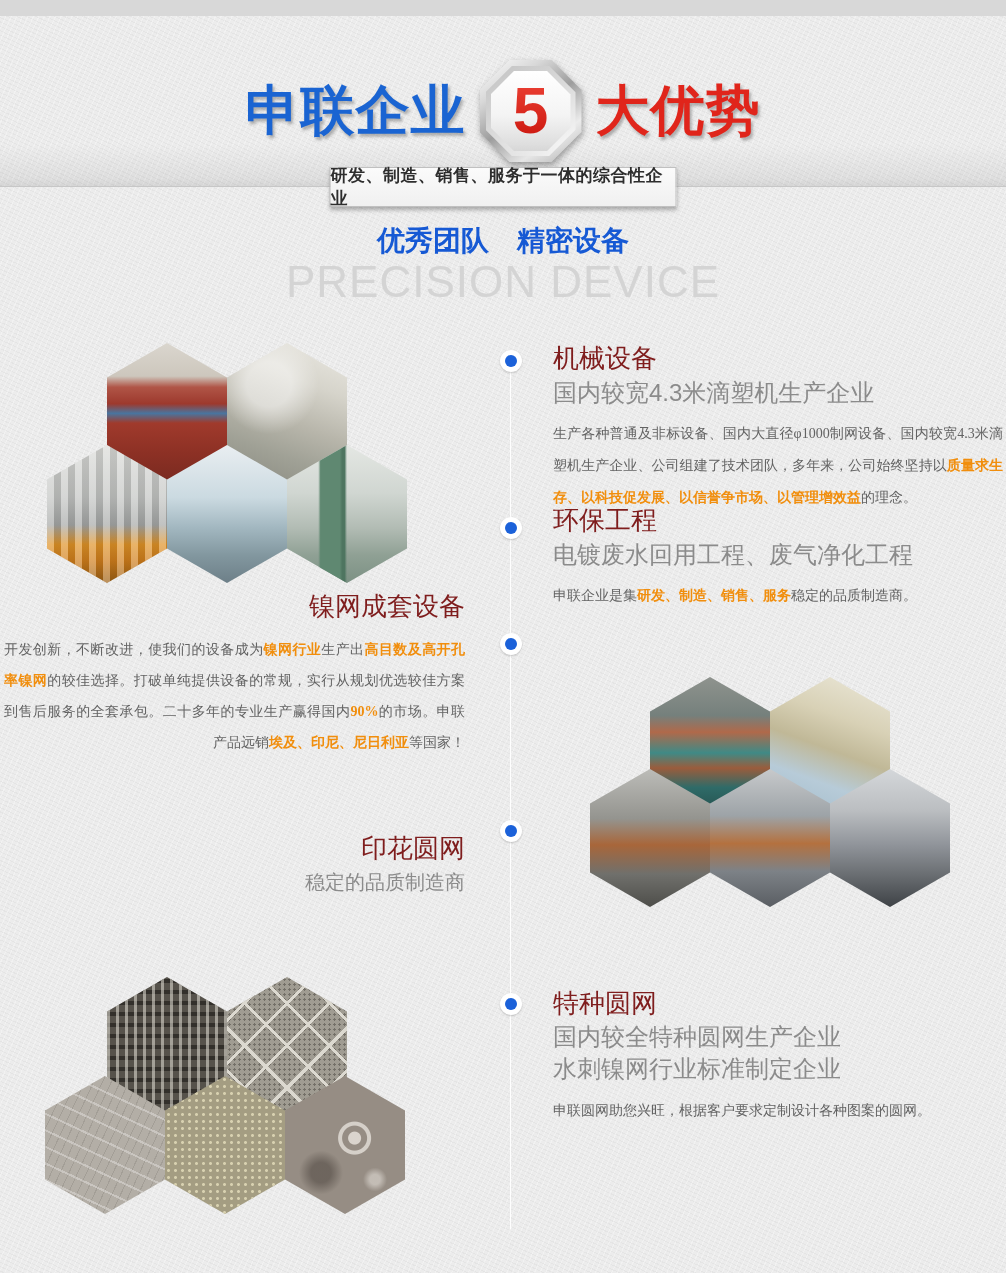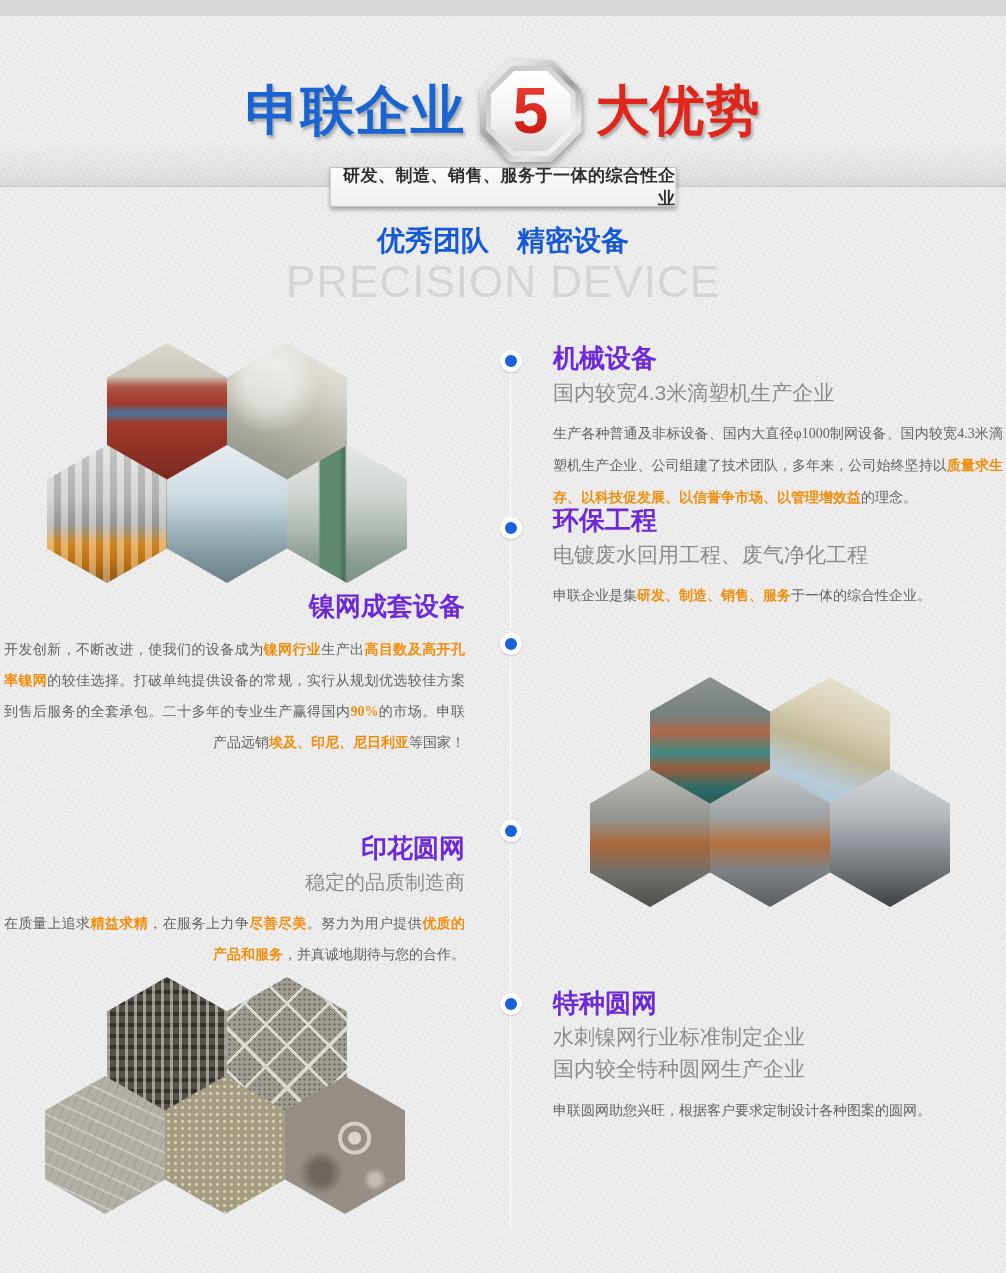--- a/index.html
+++ b/index.html
@@ -30,38 +30,38 @@
     -webkit-background-clip:text;background-clip:text;-webkit-text-fill-color:transparent;
     text-shadow:0 0 0 rgba(0,0,0,0);}
 
   .shade{position:absolute;top:128px;left:0;width:100%;height:43px;
     background:linear-gradient(180deg,rgba(0,0,0,0) 0%,rgba(0,0,0,.06) 80%,rgba(0,0,0,.10) 100%);}
   .rule{position:absolute;top:170px;left:0;width:100%;height:1px;background:#c7c7c7;}
   .banner{position:absolute;top:151px;left:50%;transform:translateX(-50%);
     width:347px;height:40px;display:flex;align-items:center;justify-content:center;
     background:linear-gradient(180deg,#fbfbfb,#f0f0f0);border:1px solid #c0c0c0;
     box-shadow:0 3px 4px rgba(0,0,0,.28);box-sizing:border-box;}
-  .banner span{font-size:17px;font-weight:700;color:#2e2e2e;letter-spacing:.5px;text-align:right;}
+  .banner span{font-size:17px;font-weight:700;color:#2e2e2e;letter-spacing:.5px;}
   .blue-sub{position:absolute;top:206px;left:0;width:100%;margin:0;text-align:center;
     font-size:28px;font-weight:800;color:#1659d4;}
   .watermark{position:absolute;top:241px;left:0;width:100%;text-align:center;
     font-size:44px;font-weight:400;color:#d4d4d4;letter-spacing:1px;}
 
   
   .vline{position:absolute;left:510px;top:345px;width:1px;height:868px;background:rgba(255,255,255,.95);}
   .bullet{position:absolute;width:22px;height:22px;border-radius:50%;background:#ffffff;
     box-shadow:0 1px 2px rgba(0,0,0,.18);display:flex;align-items:center;justify-content:center;}
   .bullet i{display:block;width:12px;height:12px;border-radius:50%;background:#1b61d9;}
   .b1{left:500px;top:334px;} .b2{left:500px;top:501px;} .b3{left:500px;top:617px;}
   .b4{left:500px;top:804px;} .b5{left:500px;top:977px;}
 
   
   .sec{position:absolute;}
-  .sec h3{margin:0;font-size:26px;font-weight:700;color:#6d28d9;line-height:32px;}
-  .sec .sub{font-size:21px;color:#8b8b8b;line-height:27px;margin-top:5px;}
+  .sec h3{margin:0;font-size:26px;font-weight:400;color:#7f1d1d;line-height:32px;}
+  .sec .sub{font-size:24px;color:#8b8b8b;line-height:27px;margin-top:5px;}
   .sec .para{margin:12px 0 0 0;font-size:14px;color:#636363;line-height:32px;text-align:justify;font-family:Liberation Serif, serif;}
   .sec .para .hl{color:#f18e0d;font-weight:700;}
   .sec.right{left:553px;width:450px;}
   .sec.left{left:4px;width:461px;text-align:right;}
   .sec.left .sub{font-size:20px;}
   .sec.left .para{text-align:justify;text-align-last:right;line-height:31px;}
   .s1{top:326px;} .s2{top:488px;} .s3{top:574px;} .s4{top:816px;} .s5{top:971px;}
   .s4 .para{line-height:33px;}
   .s5 .sub{line-height:28px;margin-top:4px;}
 
@@ -157,38 +157,37 @@
 
     <section class="sec right s1">
       <h3>机械设备</h3>
       <div class="sub">国内较宽4.3米滴塑机生产企业</div>
       <p class="para"><span>生产各种普通及非标设备、国内大直径φ1000制网设备、国内较宽4.3米滴塑机生产企业、公司组建了技术团队，多年来，公司始终坚持以</span><span class="hl">质量求生存、以科技促发展、以信誉争市场、以管理增效益</span><span>的理念。</span></p>
     </section>
 
     <section class="sec right s2">
       <h3>环保工程</h3>
       <div class="sub">电镀废水回用工程、废气净化工程</div>
-      <p class="para"><span>申联企业是集</span><span class="hl">研发、制造、销售、服务</span><span>于一体的综合性企业。</span></p>
+      <p class="para"><span>申联企业是集</span><span class="hl">研发、制造、销售、服务</span><span>稳定的品质制造商。</span></p>
     </section>
 
     <section class="sec left s3">
       <h3>镍网成套设备</h3>
       <p class="para"><span>开发创新，不断改进，使我们的设备成为</span><span class="hl">镍网行业</span><span>生产出</span><span class="hl">高目数及高开孔率镍网</span><span>的较佳选择。打破单纯提供设备的常规，实行从规划优选较佳方案到售后服务的全套承包。二十多年的专业生产赢得国内</span><span class="hl">90%</span><span>的市场。申联产品远销</span><span class="hl">埃及、印尼、尼日利亚</span><span>等国家！</span></p>
     </section>
 
     <section class="sec left s4">
       <h3>印花圆网</h3>
       <div class="sub">稳定的品质制造商</div>
-      <p class="para"><span>在质量上追求</span><span class="hl">精益求精</span><span>，在服务上力争</span><span class="hl">尽善尽美</span><span>。努力为用户提供</span><span class="hl">优质的产品和服务</span><span>，并真诚地期待与您的合作。</span></p>
     </section>
 
     <section class="sec right s5">
       <h3>特种圆网</h3>
+      <div class="sub">国内较全特种圆网生产企业</div>
       <div class="sub">水刺镍网行业标准制定企业</div>
-      <div class="sub">国内较全特种圆网生产企业</div>
       <p class="para"><span>申联圆网助您兴旺，根据客户要求定制设计各种图案的圆网。</span></p>
     </section>
 
     <div>
       <div class="hx c1a" title="drip-plastic-machine-photo"></div>
       <div class="hx c1b" title="gas-scrubber-duct-photo"></div>
       <div class="hx c1c" title="stainless-tank-plant-photo"></div>
       <div class="hx c1d" title="workshop-production-line-photo"></div>
       <div class="hx c1e" title="water-treatment-tank-photo"></div>
     </div>

